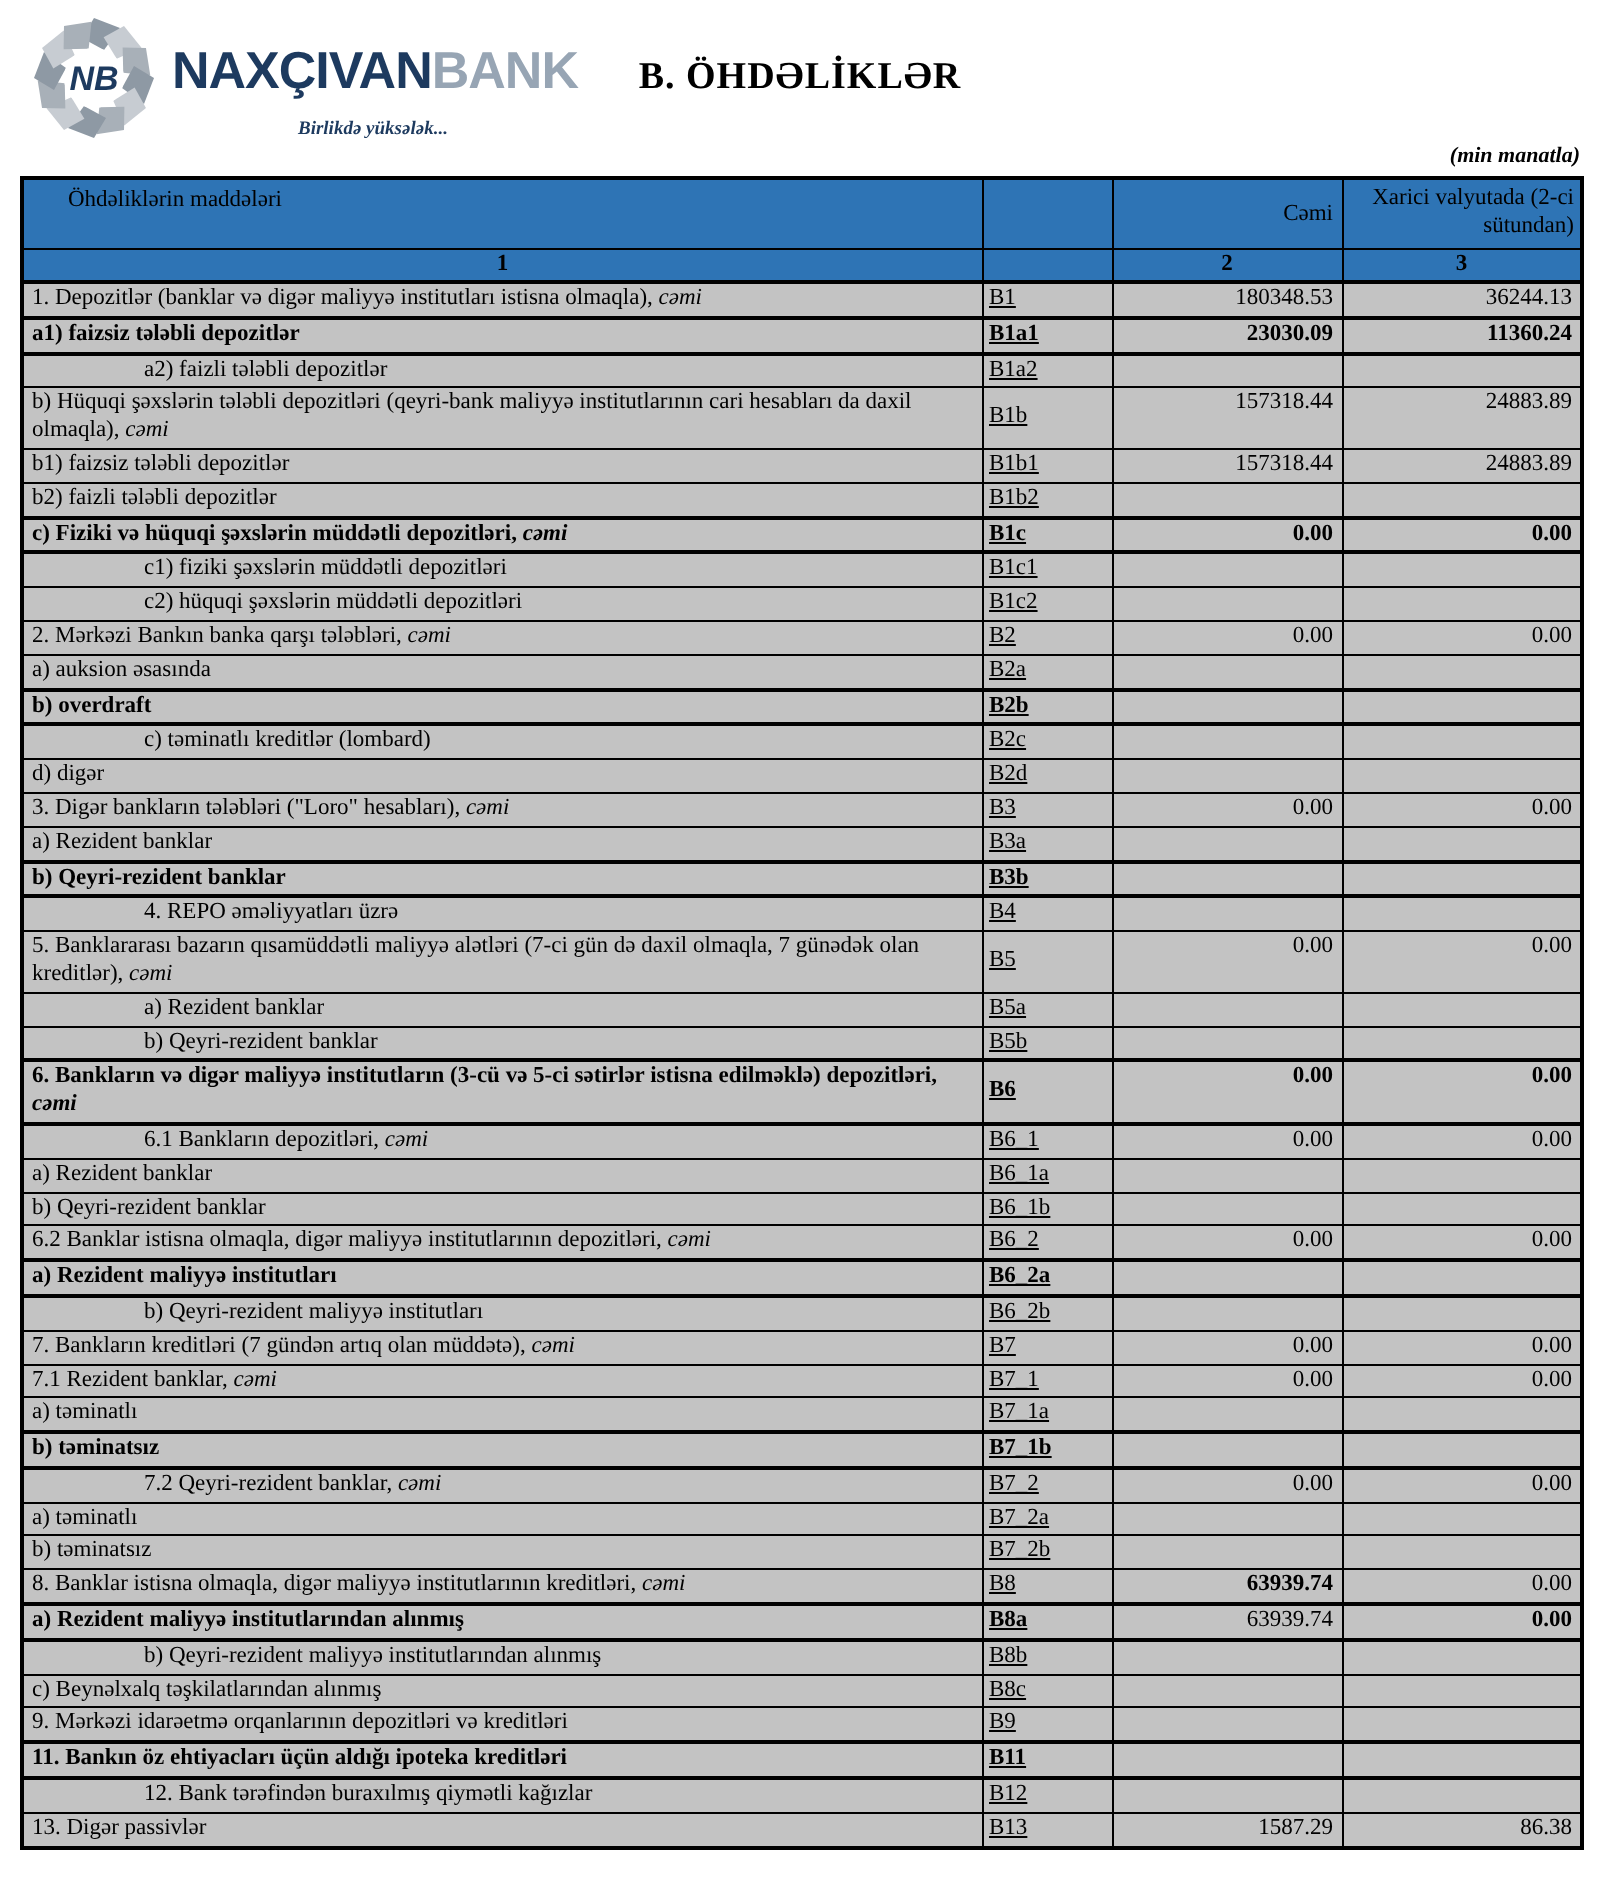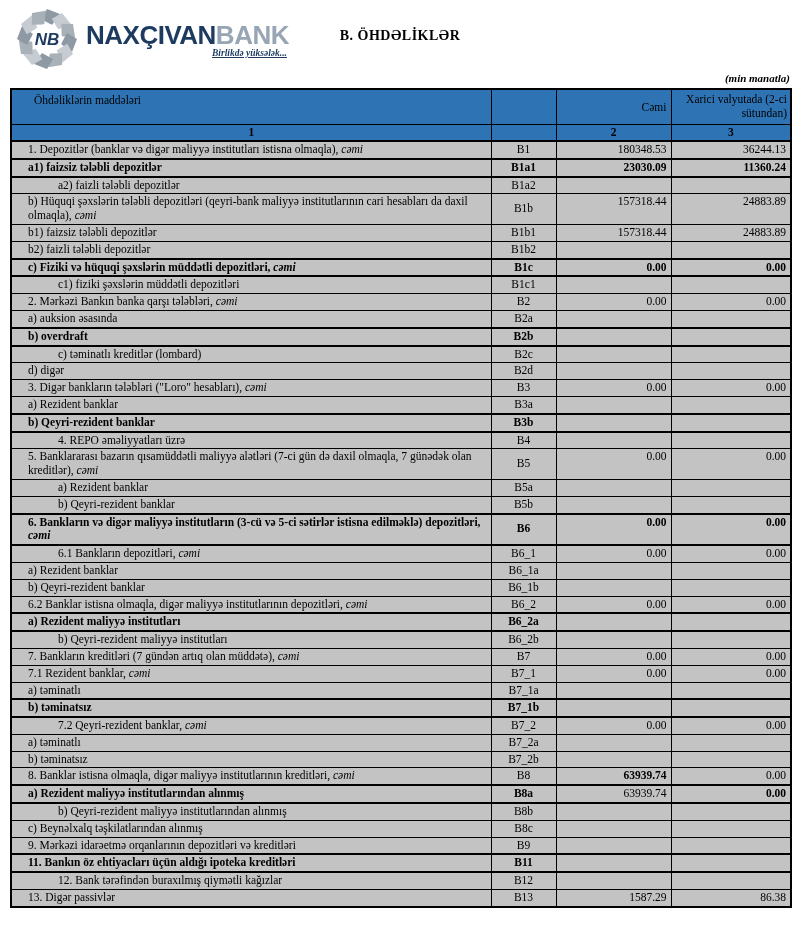--- a/index.html
+++ b/index.html
@@ -12,39 +12,39 @@
   body{width:800px;height:943px;font-family:"Liberation Serif",serif;color:#000;}
   .page{position:relative;width:800px;height:943px;overflow:hidden;background:#fff;}
 
   
   .logo{position:absolute;left:16px;top:8px;display:flex;align-items:flex-start;}
   .logo svg{width:62px;height:62px;flex:0 0 auto;}
   .logo-text{margin-left:8px;padding-top:14px;}
   .logo-name{font-family:"Liberation Sans",sans-serif;font-weight:bold;font-size:26px;line-height:1;letter-spacing:-0.5px;white-space:nowrap;}
   .logo-name .primary{color:var(--navy);}
   .logo-name .secondary{color:var(--brand-gray);}
-  .tagline{text-align:right;font-style:italic;font-weight:bold;font-size:9.5px;color:var(--navy);margin-top:0;padding-right:2px;text-decoration:underline;}
-  .doc-title{position:absolute;left:0;right:0;top:28px;margin:0;text-align:center;font-size:14px;font-weight:bold;letter-spacing:0.5px;}
+  .tagline{text-align:center;font-style:italic;font-weight:bold;font-size:9.5px;color:var(--navy);margin-top:12px;padding-right:2px;}
+  .doc-title{position:absolute;left:0;right:0;top:28px;margin:0;text-align:center;font-size:19px;font-weight:bold;letter-spacing:0.5px;}
   .unit-note{position:absolute;right:10px;top:72px;font-style:italic;font-weight:bold;font-size:11px;}
 
   
   table.liab-table{position:absolute;left:10px;top:88px;width:780px;border-collapse:collapse;table-layout:fixed;border:2.5px solid #000;font-size:11.5px;}
   col.c-items{width:480px;} col.c-code{width:65px;} col.c-total{width:115px;} col.c-foreign{width:120px;}
   th,td{border:1px solid #000;overflow:hidden;}
   thead th{background:var(--header-bg);font-weight:normal;}
   tr.hdr1 th{height:30px;}
   th.h-items{text-align:left;vertical-align:top;padding:4px 2px 0 22px;}
   th.h-code{}
   th.h-total{text-align:right;vertical-align:middle;padding-right:4px;}
   th.h-foreign{text-align:right;vertical-align:top;padding:2px 3px 0 2px;line-height:1.25;margin-top:19px;}
   tr.hdr2 th{height:13px;font-weight:bold;text-align:center;border-bottom:2.5px solid #000;line-height:1;}
   tbody td{background:var(--row-bg);height:13px;padding:1px 3px;vertical-align:top;line-height:1.2;}
-  td.label{text-align:left;padding-left:16px;}
-  td.label.indent{padding-left:46px;}
-  td.code{text-align:center;vertical-align:middle;}
+  td.label{text-align:left;padding-left:4px;}
+  td.label.indent{padding-left:60px;}
+  td.code{text-align:left;vertical-align:middle;text-decoration:underline;}
   td.val{text-align:right;padding-right:4px;}
   tr.bold td{border-top:2.5px solid #000;border-bottom:2.5px solid #000;}
   tr.bold td.label,tr.bold td.code{font-weight:bold;}
   tr.mid td{height:20px;}
   tr.mid td.label{vertical-align:middle;}
   .bv{font-weight:bold;}
   .sfx{font-style:italic;}
 </style>
 </head>
 <body>
@@ -146,20 +146,26 @@
     <td class="val total bv">0.00</td>
     <td class="val foreign bv">0.00</td>
   </tr>
         <tr>
     <td class="label indent"><span class="lbl">c1) fiziki şəxslərin müddətli depozitləri</span> <span class="sfx"></span></td>
     <td class="code">B1c1</td>
     <td class="val total"></td>
     <td class="val foreign"></td>
   </tr>
         <tr>
+    <td class="label indent"><span class="lbl">c2) hüquqi şəxslərin müddətli depozitləri</span> <span class="sfx"></span></td>
+    <td class="code">B1c2</td>
+    <td class="val total"></td>
+    <td class="val foreign"></td>
+  </tr>
+        <tr>
     <td class="label"><span class="lbl">2. Mərkəzi Bankın banka qarşı tələbləri,</span> <span class="sfx">cəmi</span></td>
     <td class="code">B2</td>
     <td class="val total">0.00</td>
     <td class="val foreign">0.00</td>
   </tr>
         <tr>
     <td class="label"><span class="lbl">a) auksion əsasında</span> <span class="sfx"></span></td>
     <td class="code">B2a</td>
     <td class="val total"></td>
     <td class="val foreign"></td>

